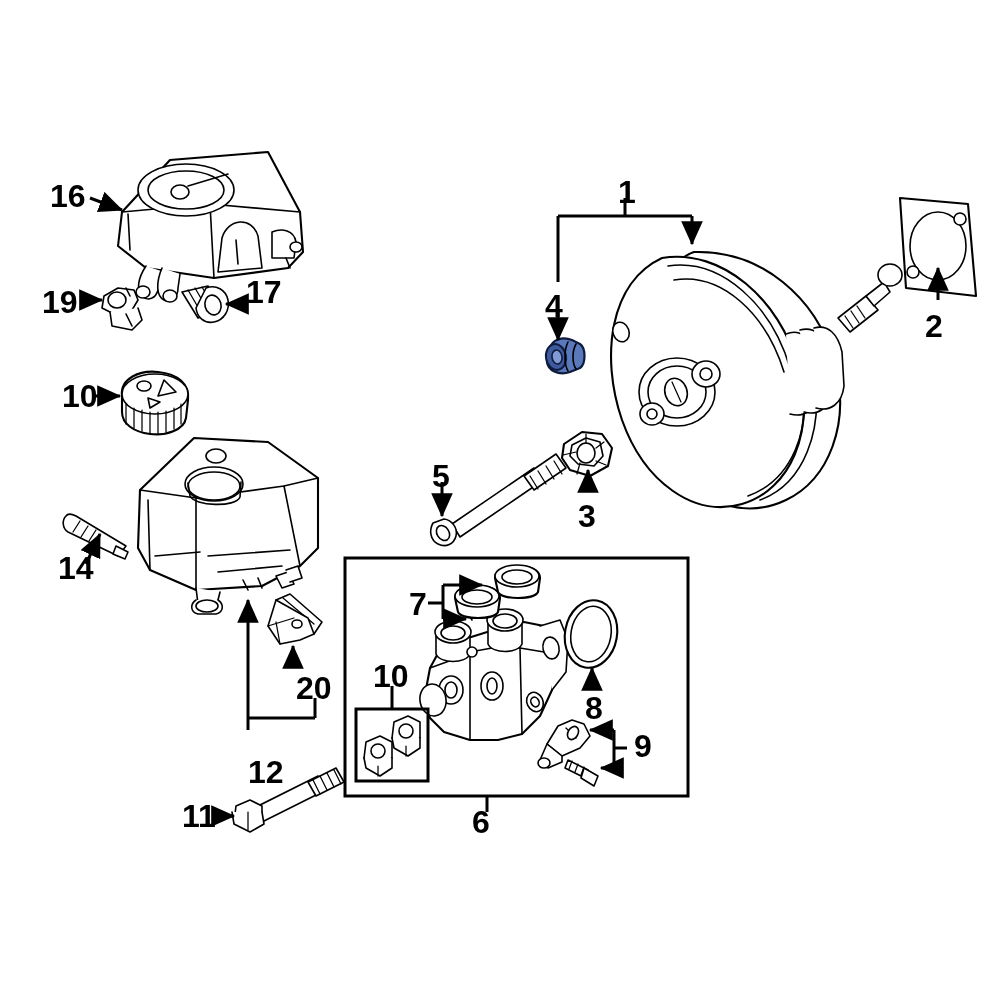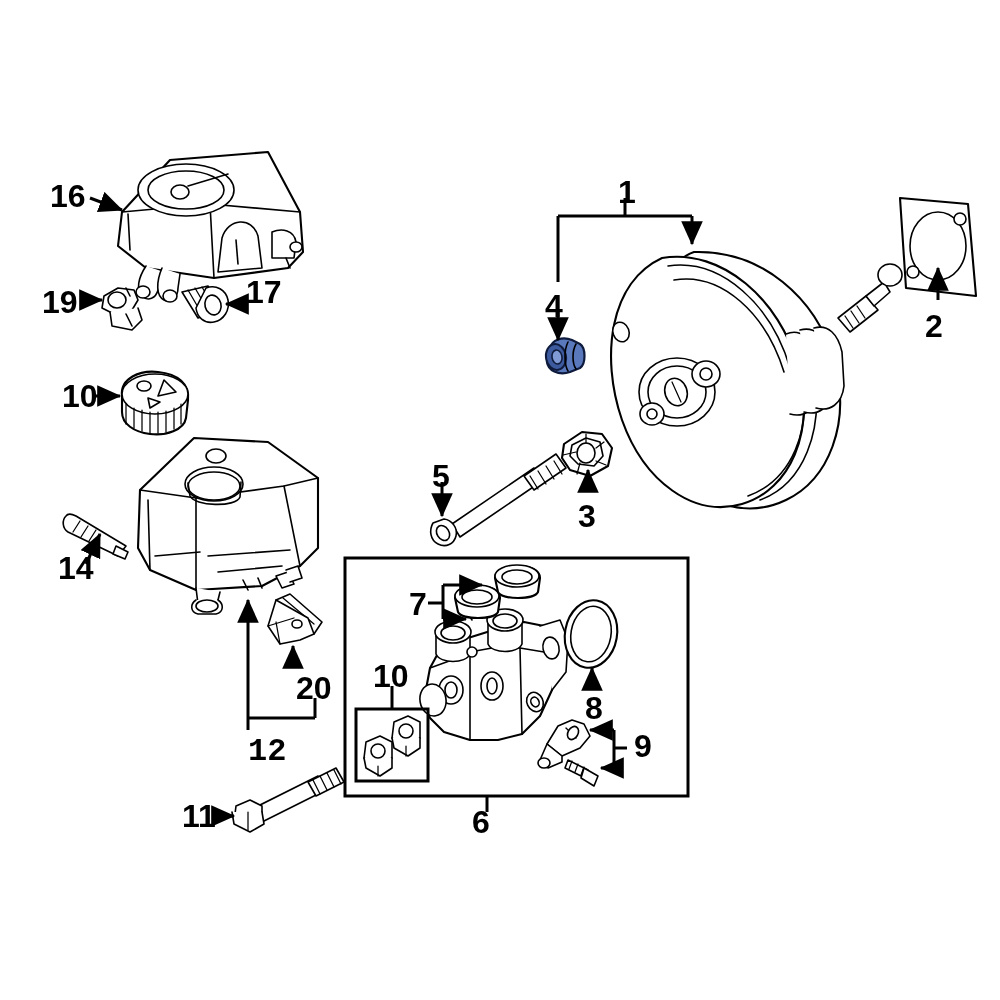--- a/index.html
+++ b/index.html
@@ -417,21 +417,21 @@
   <div class="callout" style="left:925px; top:310px;">2</div>
   <div class="callout" style="left:578px; top:500px;">3</div>
   <div class="callout" style="left:545px; top:290px;">4</div>
   <div class="callout" style="left:432px; top:460px;">5</div>
   <div class="callout" style="left:472px; top:806px;">6</div>
   <div class="callout" style="left:409px; top:588px;">7</div>
   <div class="callout" style="left:585px; top:692px;">8</div>
   <div class="callout" style="left:634px; top:730px;">9</div>
   <div class="callout" style="left:373px; top:660px;">10</div>
   <div class="callout" style="left:182px; top:800px;text-align:right;">11</div>
-  <div class="callout" style="left:248px; top:736px;font-family:Liberation Mono, monospace;">12</div>
+  <div class="callout" style="left:248px; top:756px;">12</div>
   <div class="callout" style="left:296px; top:672px;">20</div>
   <div class="callout" style="left:58px;  top:552px;">14</div>
   <div class="callout" style="left:62px;  top:380px;">10</div>
   <div class="callout" style="left:50px;  top:180px;">16</div>
   <div class="callout" style="left:246px; top:276px;">17</div>
   <div class="callout" style="left:42px;  top:286px;">19</div>
 
 </div>
 
 </body></html>

